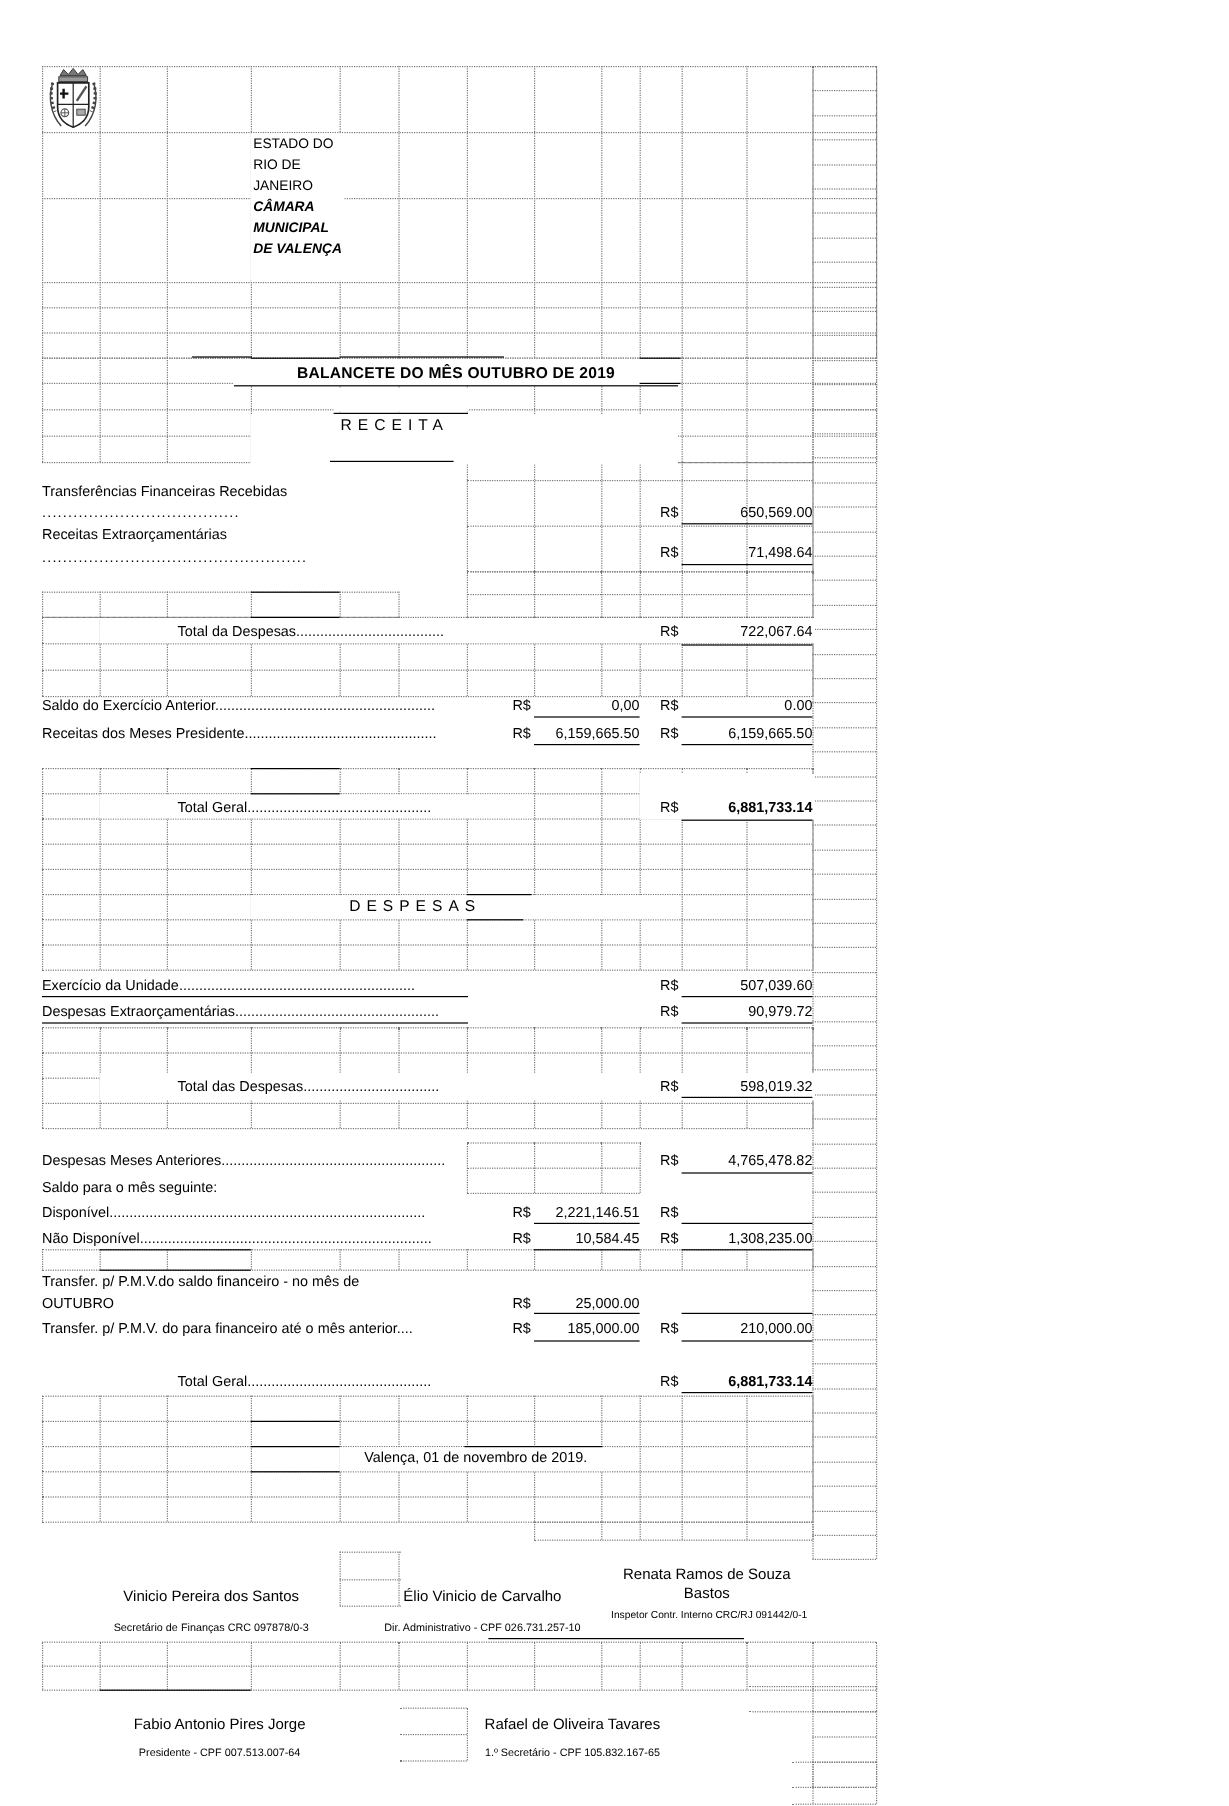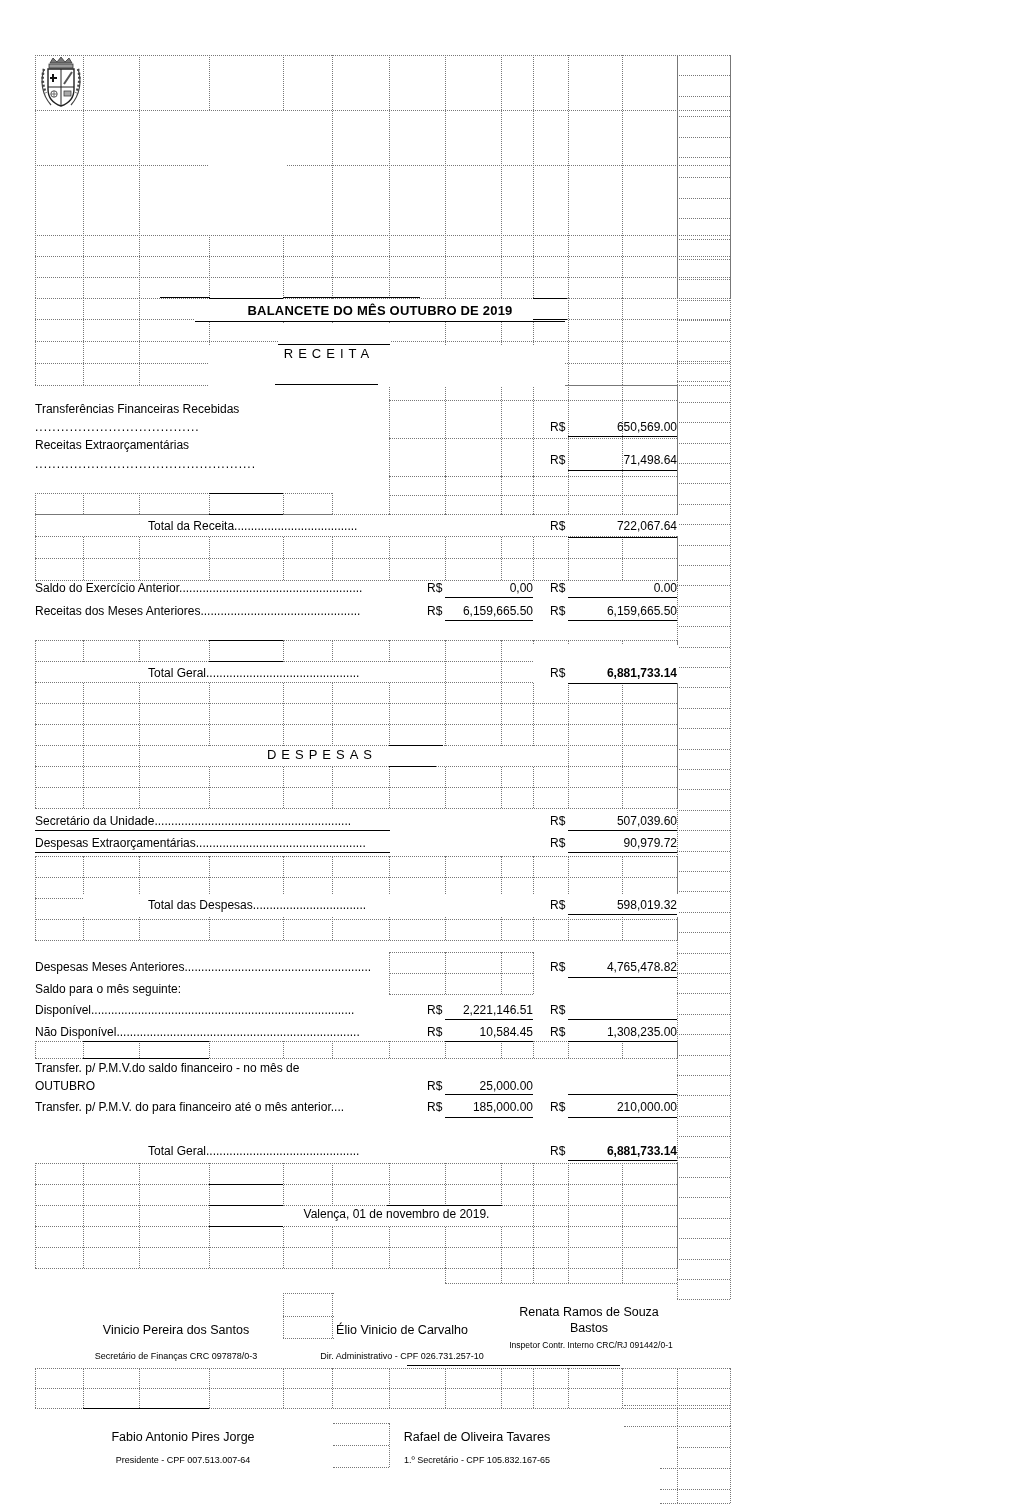--- a/index.html
+++ b/index.html
@@ -327,20 +327,24 @@
       <line x1="10" y1="32" x2="36" y2="32" stroke="#222" stroke-width="1"></line>
       <path d="M15 19 v8 M12 23 h7" stroke="#111" stroke-width="2"></path>
       <path d="M26 29 L34 17" stroke="#555" stroke-width="2"></path>
       <circle cx="16" cy="39" r="3.2" fill="none" stroke="#555" stroke-width="1"></circle>
       <path d="M16 36 v6 M13 39 h6" stroke="#555" stroke-width="0.8"></path>
       <rect x="26" y="36" width="7" height="5" fill="#aaa" stroke="#444" stroke-width="0.8"></rect>
     </svg>
   </div>
 
   <div class="white" style="left:209px;top:111px;width:78px;height:123px"></div>
+  <div class="org">
+    <div>ESTADO DO RIO DE JANEIRO</div>
+    <div class="chamber">CÂMARA MUNICIPAL DE VALENÇA</div>
+  </div>
 
   <div class="white" style="left:195px;top:299px;width:370px;height:22px"></div>
   <div class="txt title center" style="left:195px;top:303px;width:370px">BALANCETE DO MÊS OUTUBRO DE 2019</div>
 
   <div class="white" style="left:278px;top:323px;width:112px;height:20px"></div>
 
   <div class="white" style="left:209px;top:345px;width:356px;height:42px"></div>
   <div class="txt sechead center" style="left:209px;top:346px;width:240px">RECEITA</div>
 
   <div class="txt" style="left:35px;top:402px">Transferências Financeiras Recebidas</div>
@@ -351,58 +355,58 @@
   </div>
 
   <div class="txt" style="left:35px;top:438px">Receitas Extraorçamentárias</div>
   <div class="dots" style="left:35px;top:458px">...................................................</div>
   <div class="valbox right" style="top:453px">
     <span>R$</span>
     <span>71,498.64</span>
   </div>
 
   <div class="white" style="left:83px;top:515px;width:596px;height:21px"></div>
-  <div class="txt" style="left:148px;top:519px">Total da Receita.....................................</div>
+  <div class="txt" style="left:148px;top:519px">Total da Despesas.....................................</div>
   <div class="valbox right" style="top:519px">
     <span>R$</span>
     <span>722,067.64</span>
   </div>
 
   <div class="txt" style="left:35px;top:581px">Saldo do Exercício Anterior.......................................................</div>
   <div class="valbox mid" style="top:581px">
     <span>R$</span>
     <span>0,00</span>
   </div>
   <div class="valbox right" style="top:581px">
     <span>R$</span>
     <span>0.00</span>
   </div>
 
-  <div class="txt" style="left:35px;top:604px">Receitas dos Meses Anteriores................................................</div>
+  <div class="txt" style="left:35px;top:604px">Receitas dos Meses Presidente................................................</div>
   <div class="valbox mid" style="top:604px">
     <span>R$</span>
     <span>6,159,665.50</span>
   </div>
   <div class="valbox right" style="top:604px">
     <span>R$</span>
     <span>6,159,665.50</span>
   </div>
 
   <div class="white" style="left:83px;top:662px;width:362px;height:20px"></div>
   <div class="white" style="left:533px;top:645px;width:146px;height:38px"></div>
   <div class="txt" style="left:148px;top:666px">Total Geral..............................................</div>
   <div class="valbox right" style="top:666px">
     <span>R$</span>
     <span class="bold">6,881,733.14</span>
   </div>
 
   <div class="white" style="left:209px;top:746px;width:356px;height:20px"></div>
-  <div class="txt sechead center" style="left:202px;top:747px;width:240px">DESPESAS</div>
-
-  <div class="txt" style="left:35px;top:814px">Secretário da Unidade...........................................................</div>
+  <div class="txt sechead center" style="left:226px;top:747px;width:240px">DESPESAS</div>
+
+  <div class="txt" style="left:35px;top:814px">Exercício da Unidade...........................................................</div>
   <div class="valbox right" style="top:814px">
     <span>R$</span>
     <span>507,039.60</span>
   </div>
 
   <div class="txt" style="left:35px;top:836px">Despesas Extraorçamentárias...................................................</div>
   <div class="valbox right" style="top:836px">
     <span>R$</span>
     <span>90,979.72</span>
   </div>

